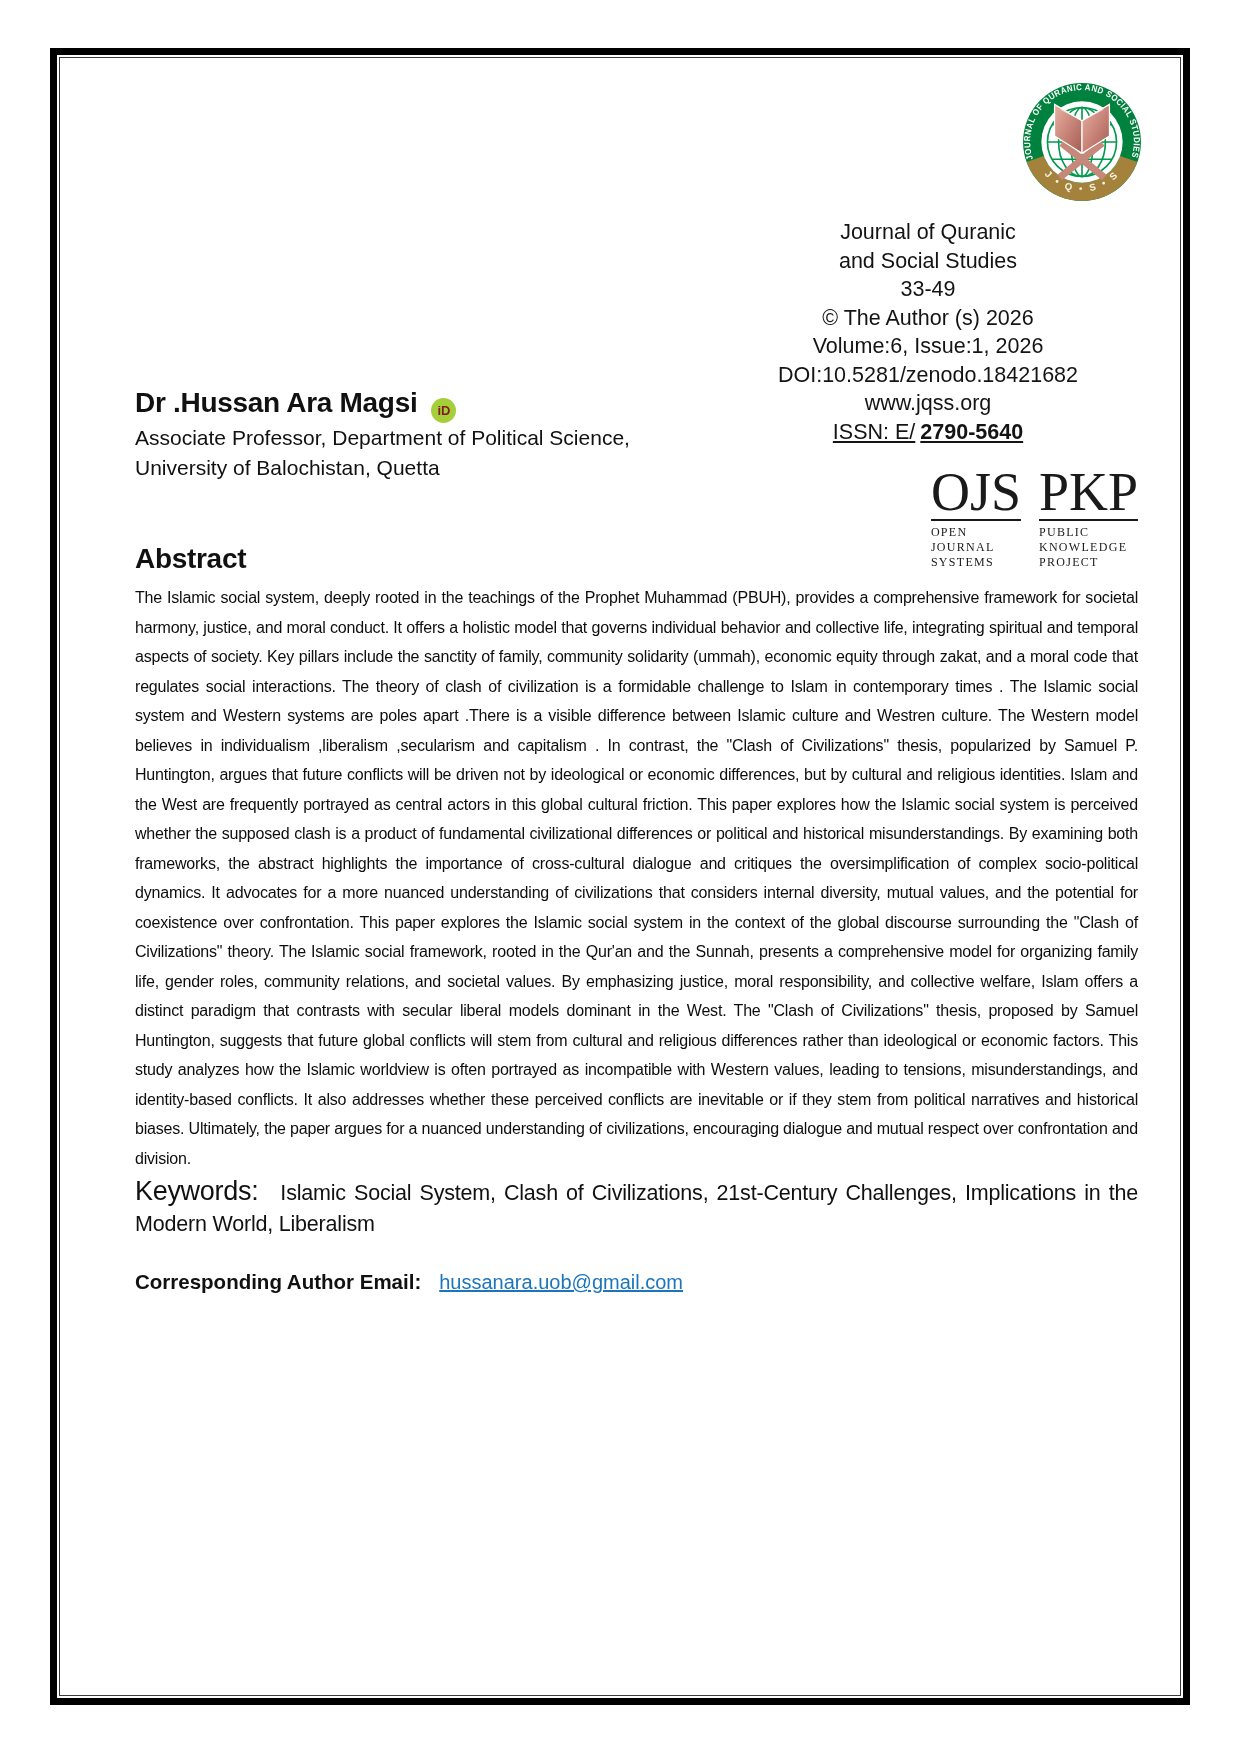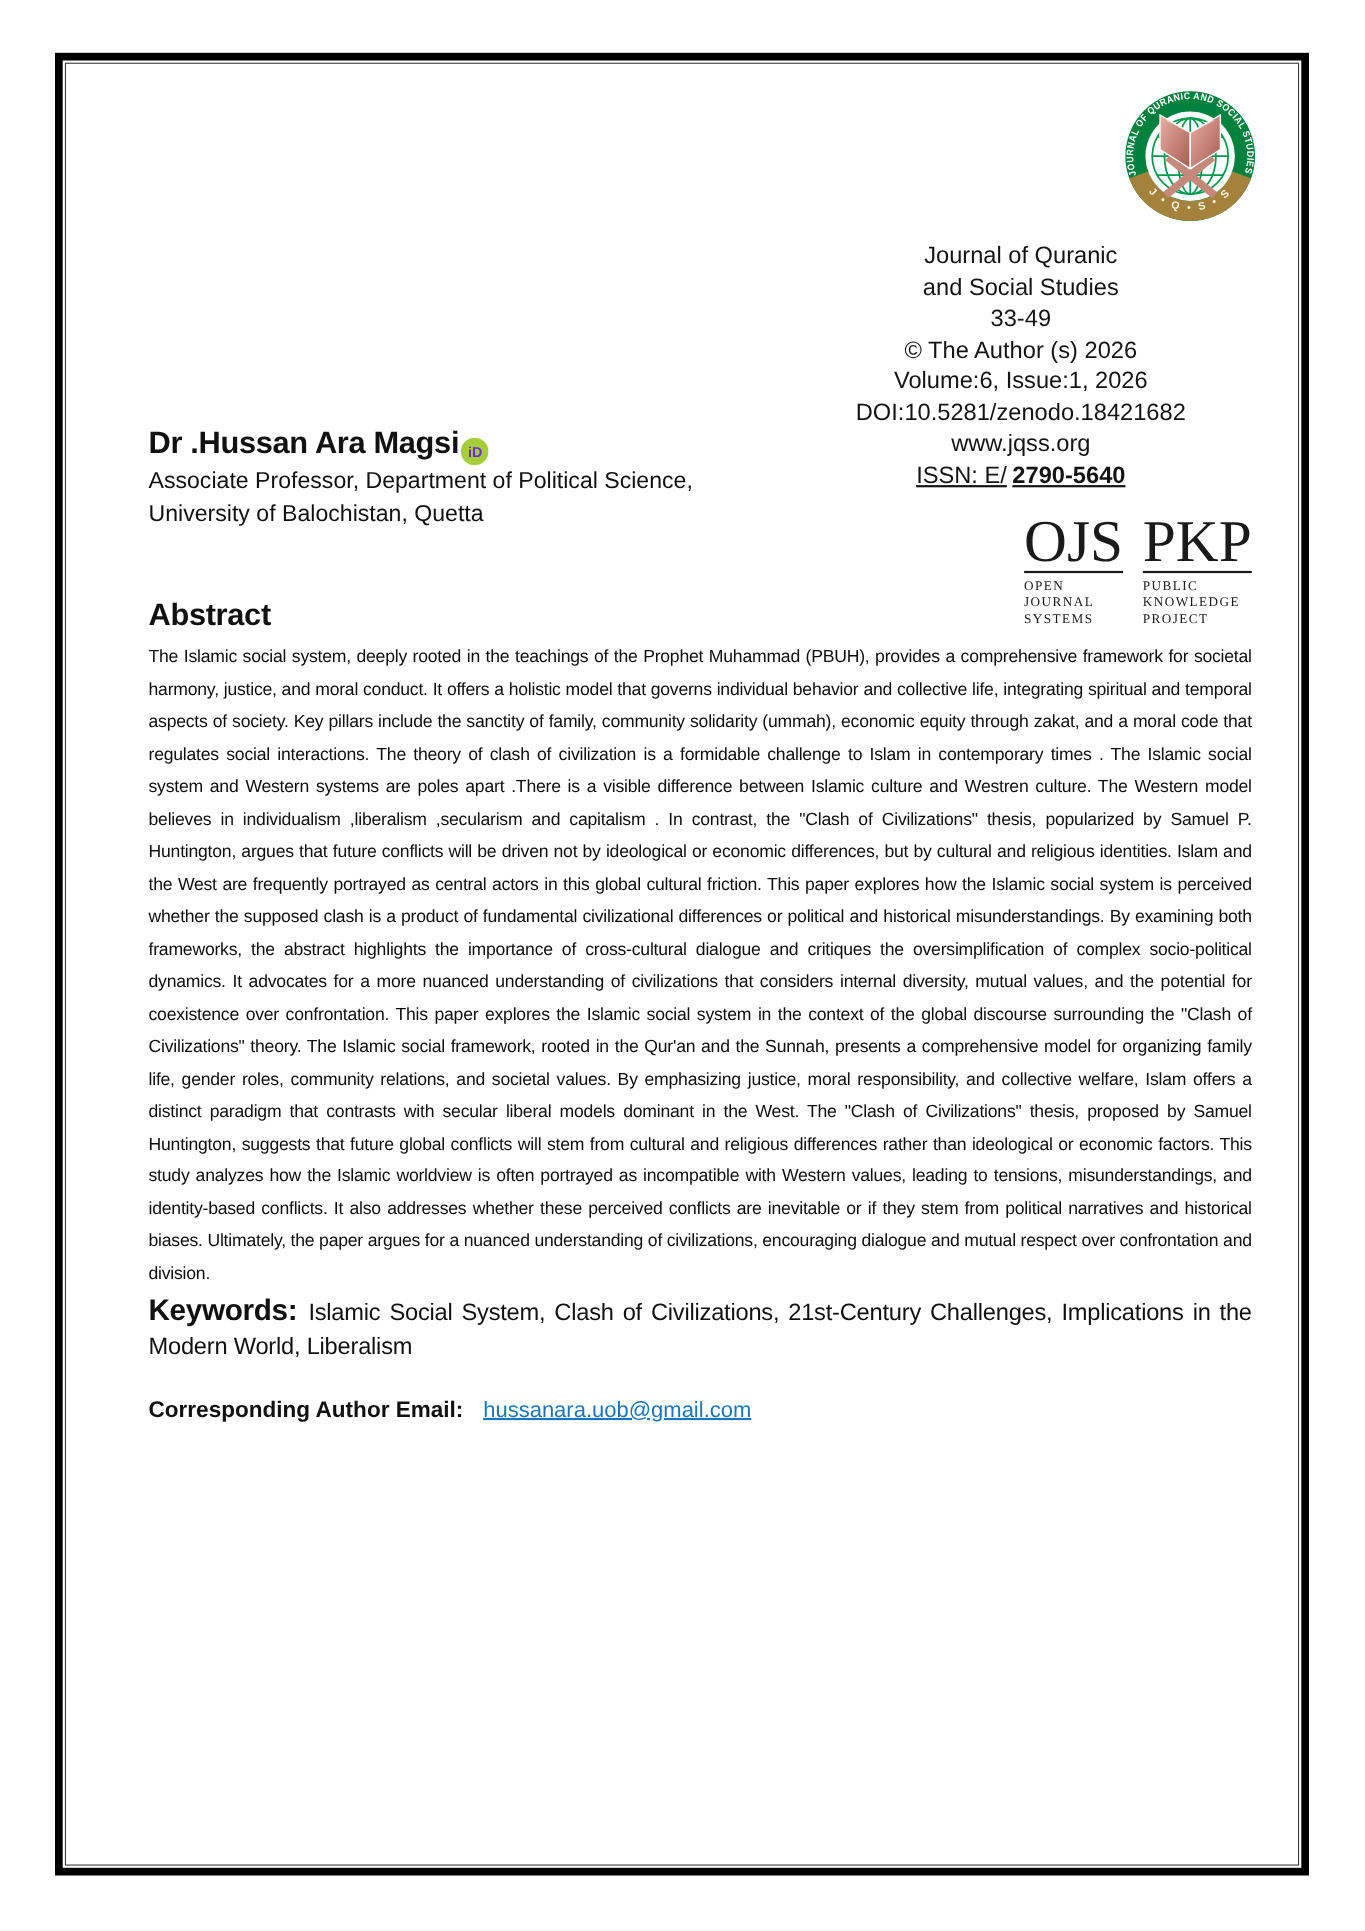--- a/index.html
+++ b/index.html
@@ -40,33 +40,33 @@
   .press{ text-align:left; }
   .press-acronym{ font-size:54px; line-height:48px; }
   .press-rule{ border-top:2px solid #1a1a1a; margin:3px 0 4px; }
   .press-lines div{ font-size:12px; letter-spacing:1.3px; line-height:15px; }
 
   
   .author{ position:absolute; left:135px; top:388px; font-size:21px; line-height:30px; }
   .author-name{ font-size:28px; font-weight:bold; letter-spacing:-0.3px; }
   .orcid{
     display:inline-block; width:25px; height:25px; border-radius:50%;
-    background:#a6ce39; color:#6d28d9; font-size:13px; font-weight:bold;
-    text-align:center; line-height:25px; vertical-align:-3px; margin-left:2px;
+    background:#a6ce39; color:#7f1d1d; font-size:13px; font-weight:bold;
+    text-align:center; line-height:25px; vertical-align:-3px; margin-left:14px;
   }
 
   
   .main{ position:absolute; left:135px; top:543px; width:1003px; }
   .abstract-heading{ margin:0 0 8px 0; font-size:28px; font-weight:bold; letter-spacing:-0.3px; }
   .abstract-text{
     margin:0; font-size:16px; line-height:29.5px; text-align:justify;
     letter-spacing:-0.2px; color:#0d0d0d;
   }
   .keywords{ margin:3px 0 0 0; font-size:21.5px; line-height:31px; text-align:justify; letter-spacing:-0.2px;}
-  .kw-label{ font-weight:bold; font-size:27px; margin-right:10px; letter-spacing:-0.3px;}
+  .kw-label{ font-weight:normal; font-size:27px; margin-right:22px; letter-spacing:-0.3px;}
   .correspond{ margin:30px 0 0 0; font-size:20px; }
   .corr-label{ font-weight:bold; font-size:20.5px; }
   .email-link{ color:#1c75bc; text-decoration:underline; margin-left:18px; }
 </style>
 </head>
 <body>
 
 <div class="page">
 
   <div class="frame">

